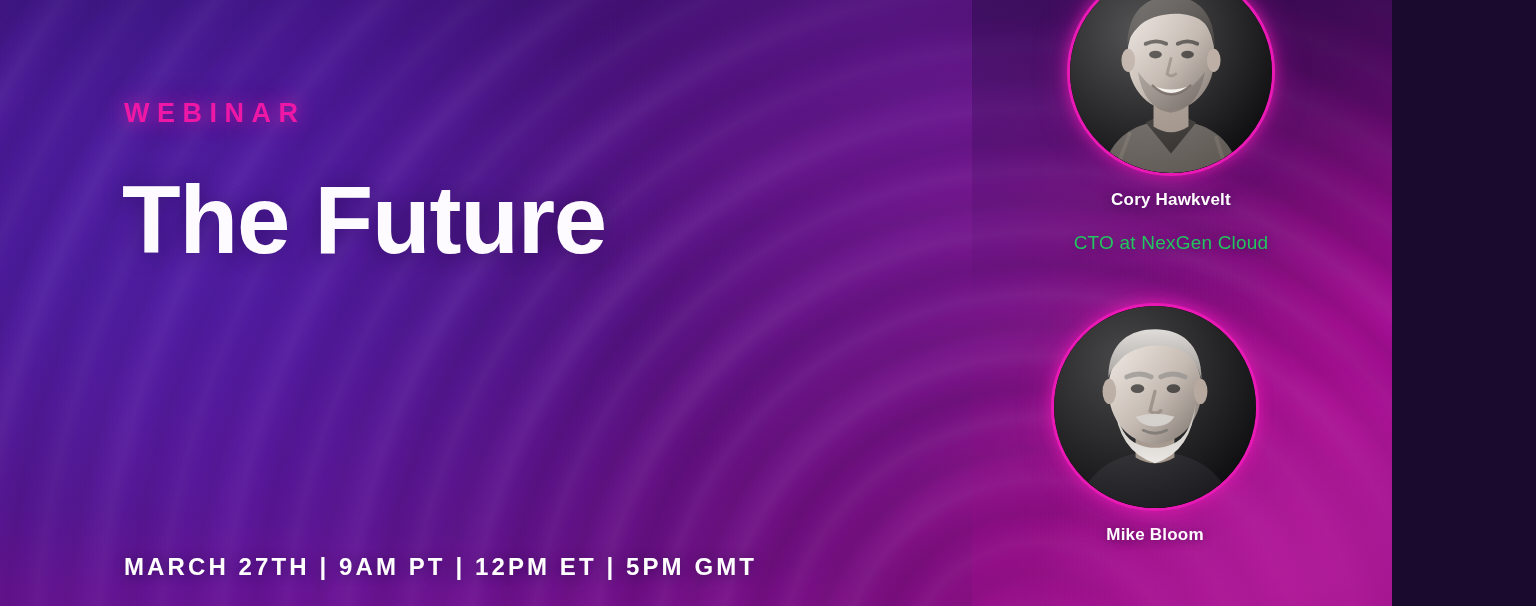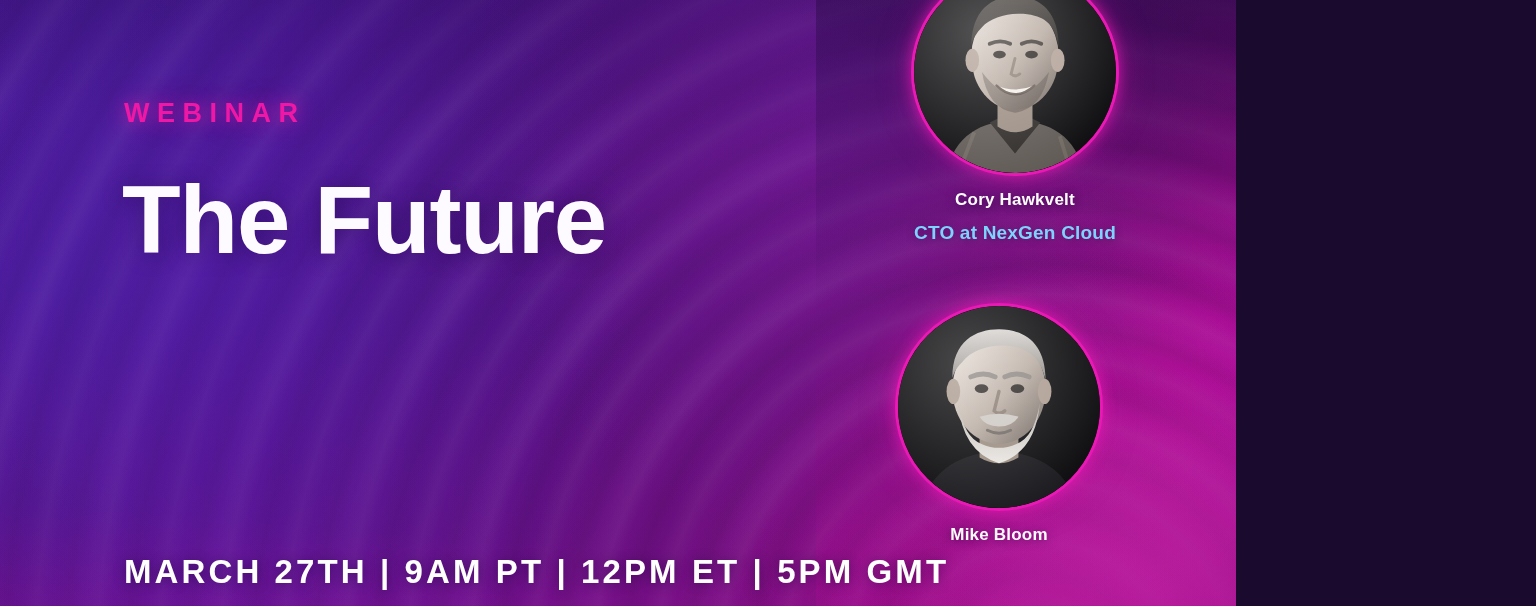--- a/index.html
+++ b/index.html
@@ -2,21 +2,21 @@
 <html><head>
 <meta charset="utf-8">
 <style>
   html, body {
     margin: 0;
     padding: 0;
     background: #1a0a2e;
   }
   .banner {
     position: relative;
-    width: 1236px;
+    width: 1392px;
     height: 606px;
     overflow: hidden;
     font-family: "Liberation Sans", sans-serif;
     background: #3a1070;
   }
 
   
   .bg-base {
     position: absolute;
     inset: 0;
@@ -131,21 +131,21 @@
     line-height: 1.21;
     letter-spacing: -1.2px;
     color: #fdfbff;
     text-shadow: 0 2px 22px rgba(20,0,50,0.40);
   }
   .headline .ln { display: block; white-space: nowrap; }
   .datetime {
     position: absolute;
     top: 553px;
     left: 2px;
-    font-size: 33px;
+    font-size: 24px;
     font-weight: 700;
     letter-spacing: 3.1px;
     color: #ffffff;
     text-shadow: 0 1px 12px rgba(20,0,50,0.45);
     white-space: nowrap;
   }
 
   
   .speakers {
     position: absolute;
@@ -184,24 +184,24 @@
 
   .sp-name {
     margin-top: 14px;
     font-size: 17px;
     font-weight: 700;
     color: #ffffff;
     letter-spacing: 0.2px;
     text-shadow: 0 1px 10px rgba(25,0,55,0.5);
   }
   .sp-role {
-    margin-top: 12px;
+    margin-top: 22px;
     font-size: 19px;
-    font-weight: 700;
-    color: #7dd3fc;
+    font-weight: 400;
+    color: #22c55e;
     letter-spacing: 0.2px;
     text-shadow: 0 1px 8px rgba(25,0,55,0.45);
   }
 </style>
 </head>
 <body>
 
 <div class="banner">
 
   <div class="bg-base"></div>

